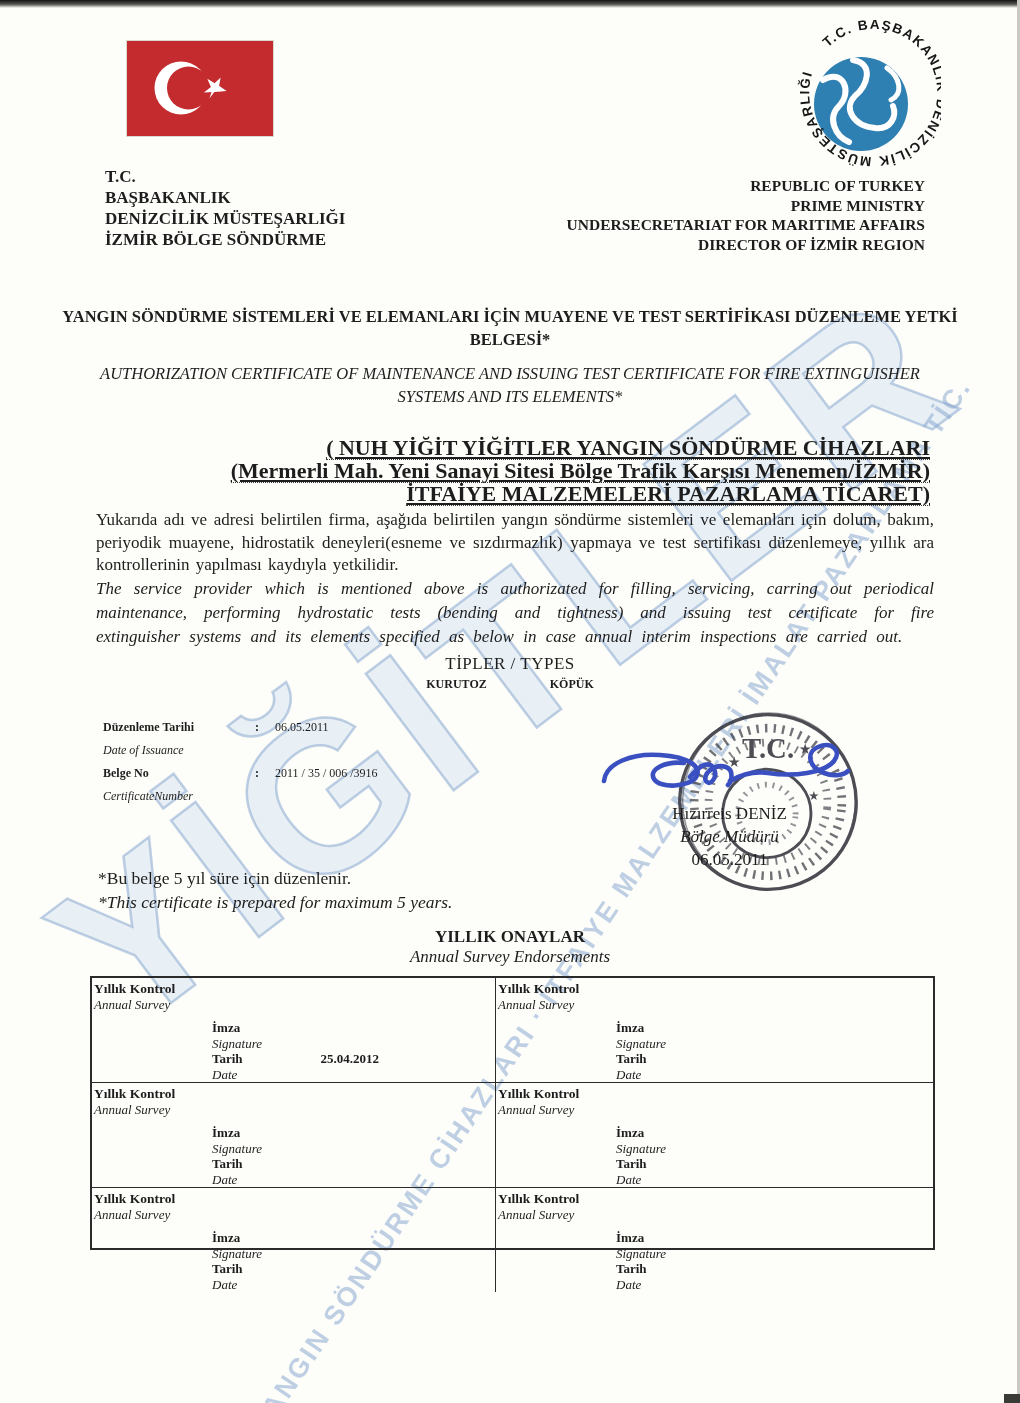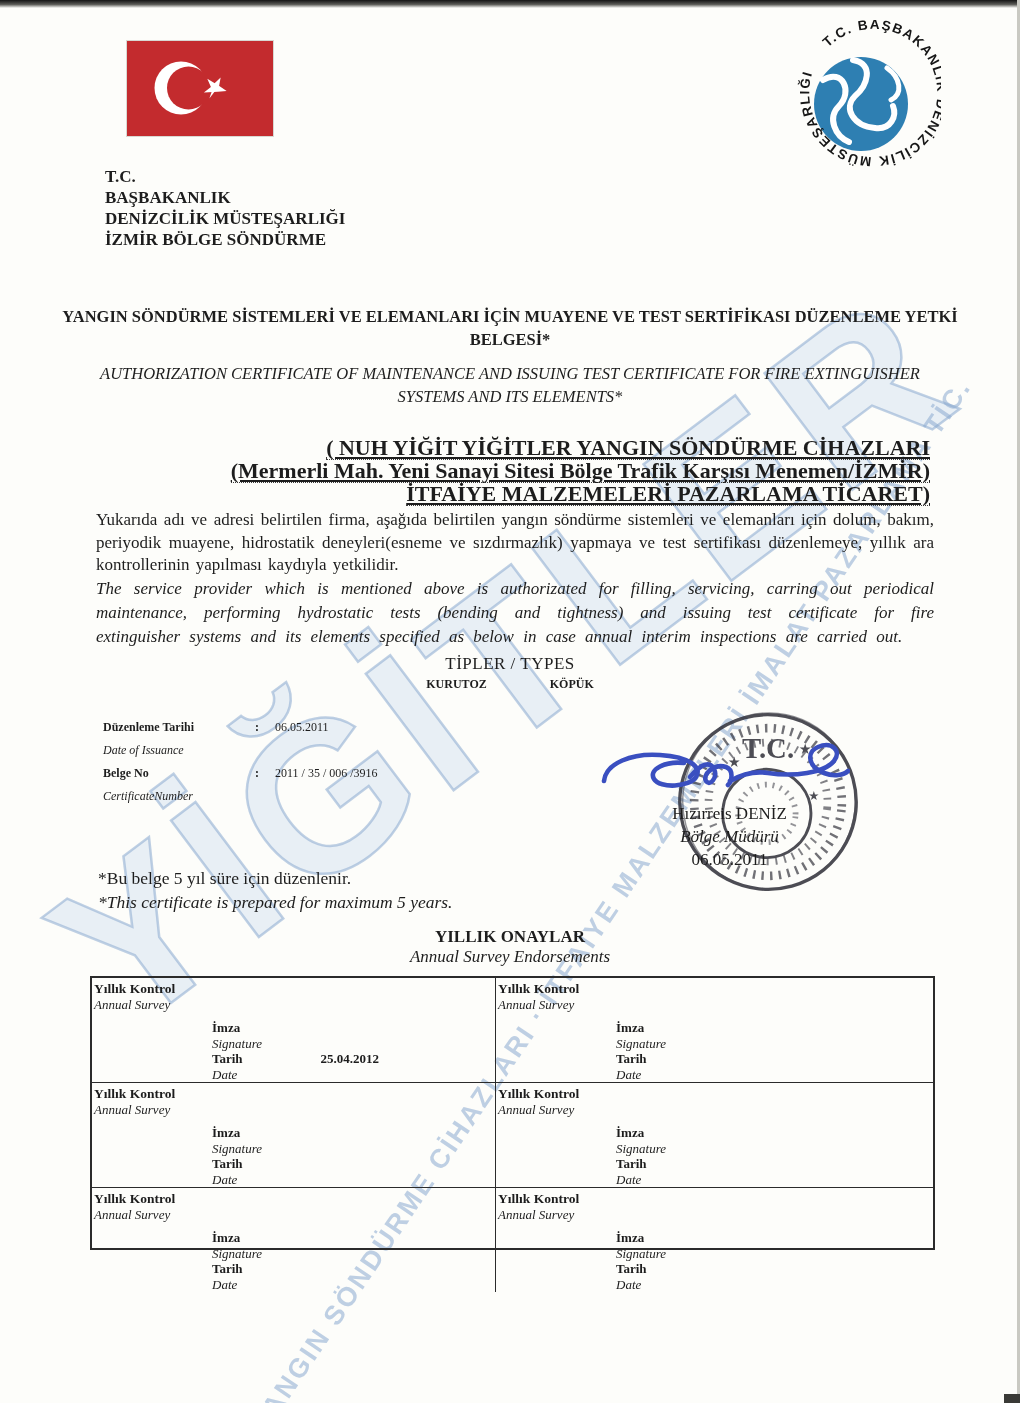--- a/index.html
+++ b/index.html
@@ -128,20 +128,26 @@
       <textPath href="#ringPath" startOffset="0">T.C. BAŞBAKANLIK DENİZCİLİK MÜSTEŞARLIĞI</textPath>
     </text>
   </svg>
 
   <div class="hdr-left">
     <div>T.C.</div>
     <div>BAŞBAKANLIK</div>
     <div>DENİZCİLİK MÜSTEŞARLIĞI</div>
     <div>İZMİR BÖLGE SÖNDÜRME</div>
   </div>
+  <div class="hdr-right">
+    <div>REPUBLIC OF TURKEY</div>
+    <div>PRIME MINISTRY</div>
+    <div>UNDERSECRETARIAT FOR MARITIME AFFAIRS</div>
+    <div>DIRECTOR OF İZMİR REGION</div>
+  </div>
 
   <div class="title-tr">YANGIN SÖNDÜRME SİSTEMLERİ VE ELEMANLARI İÇİN MUAYENE VE TEST SERTİFİKASI DÜZENLEME YETKİ BELGESİ*</div>
   <div class="title-en">AUTHORIZATION CERTIFICATE OF MAINTENANCE AND ISSUING TEST CERTIFICATE FOR FIRE EXTINGUISHER SYSTEMS AND ITS ELEMENTS*</div>
 
   <div class="company">
     <div><span>( NUH YİĞİT YİĞİTLER YANGIN SÖNDÜRME CİHAZLARI</span></div>
     <div><span>(Mermerli Mah. Yeni Sanayi Sitesi Bölge Trafik Karşısı Menemen/İZMİR)</span></div>
     <div><span>İTFAİYE MALZEMELERİ PAZARLAMA TİCARET)</span></div>
   </div>
 

